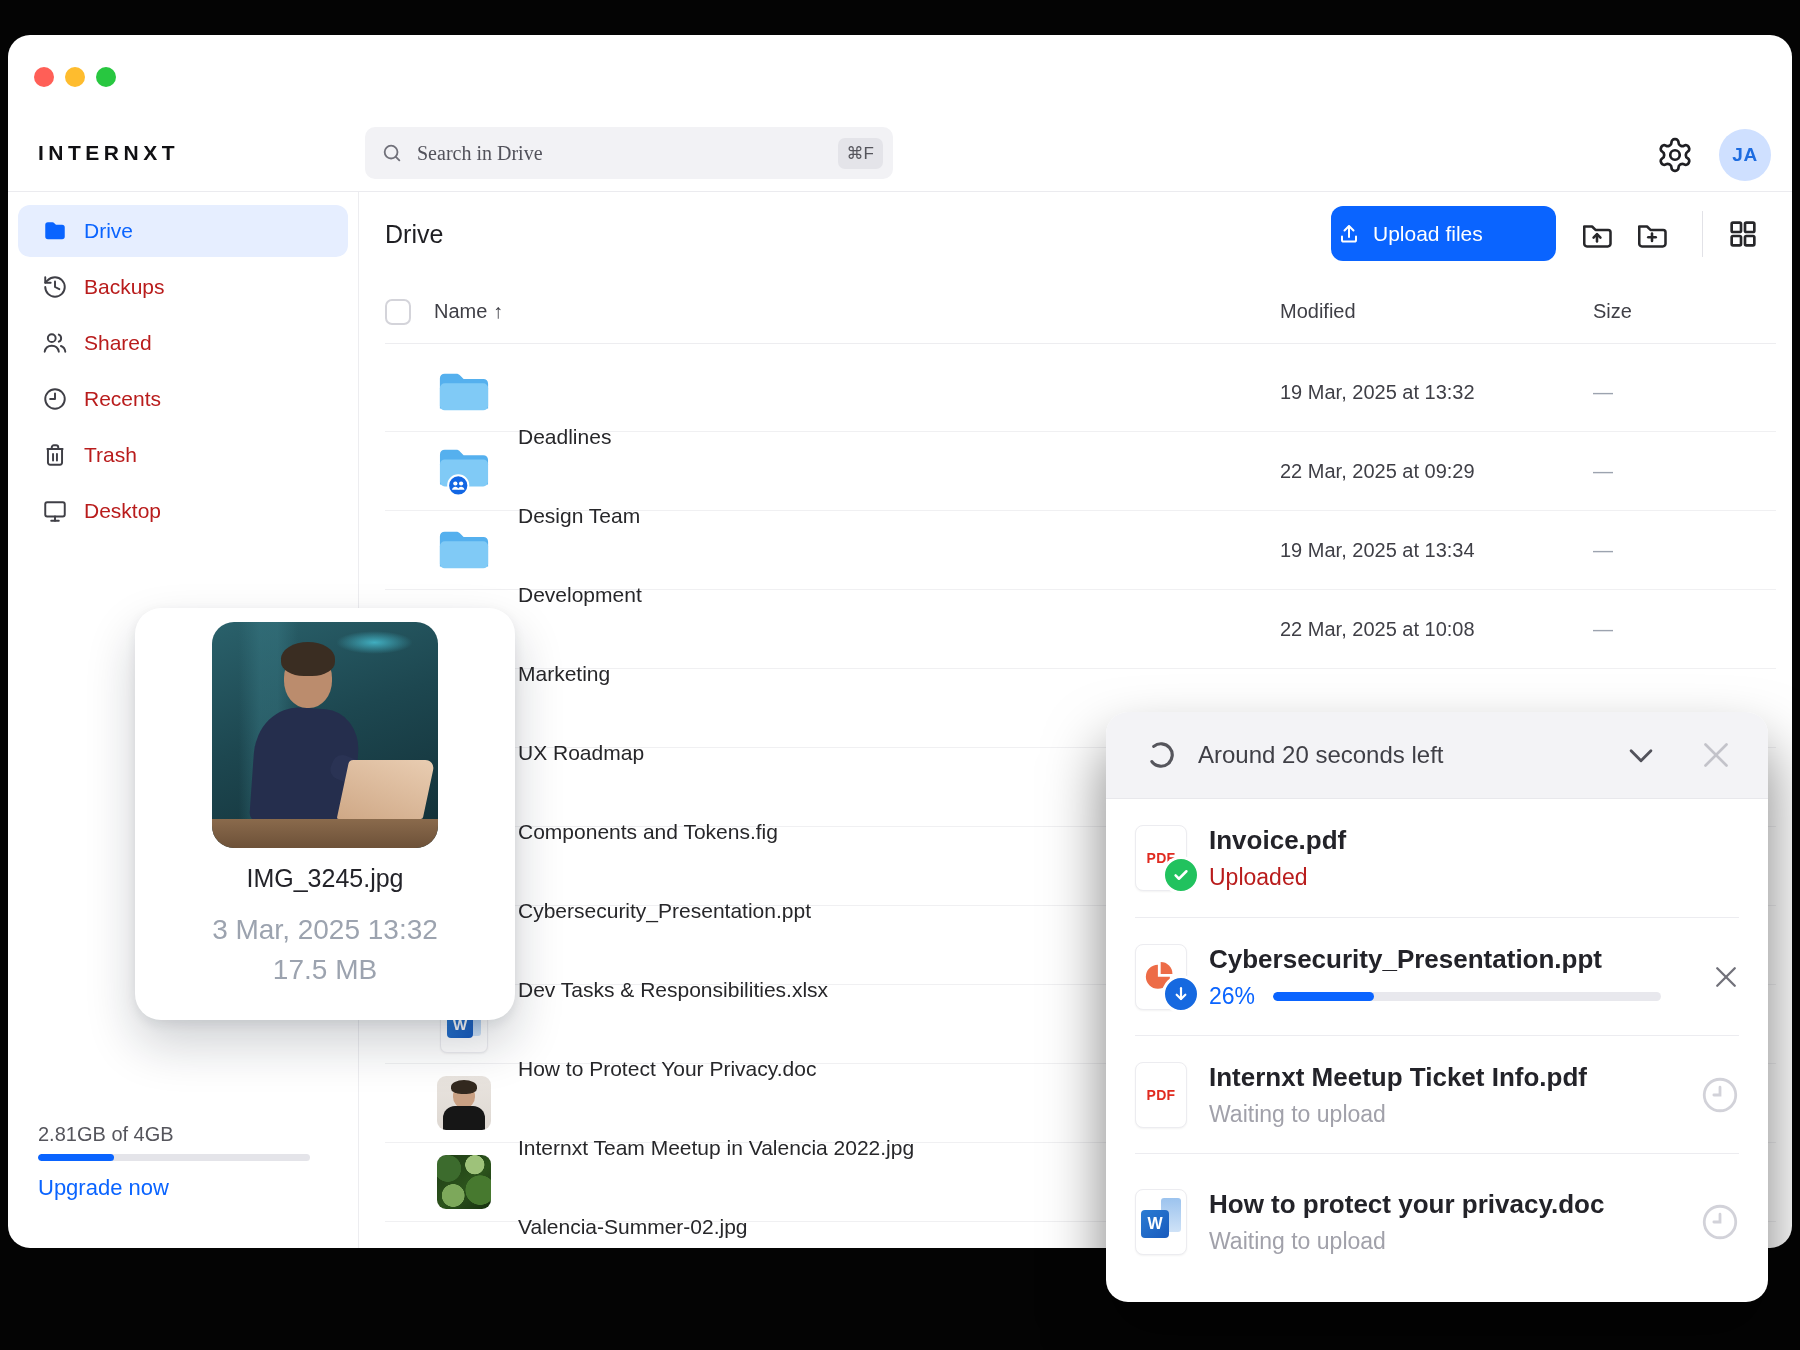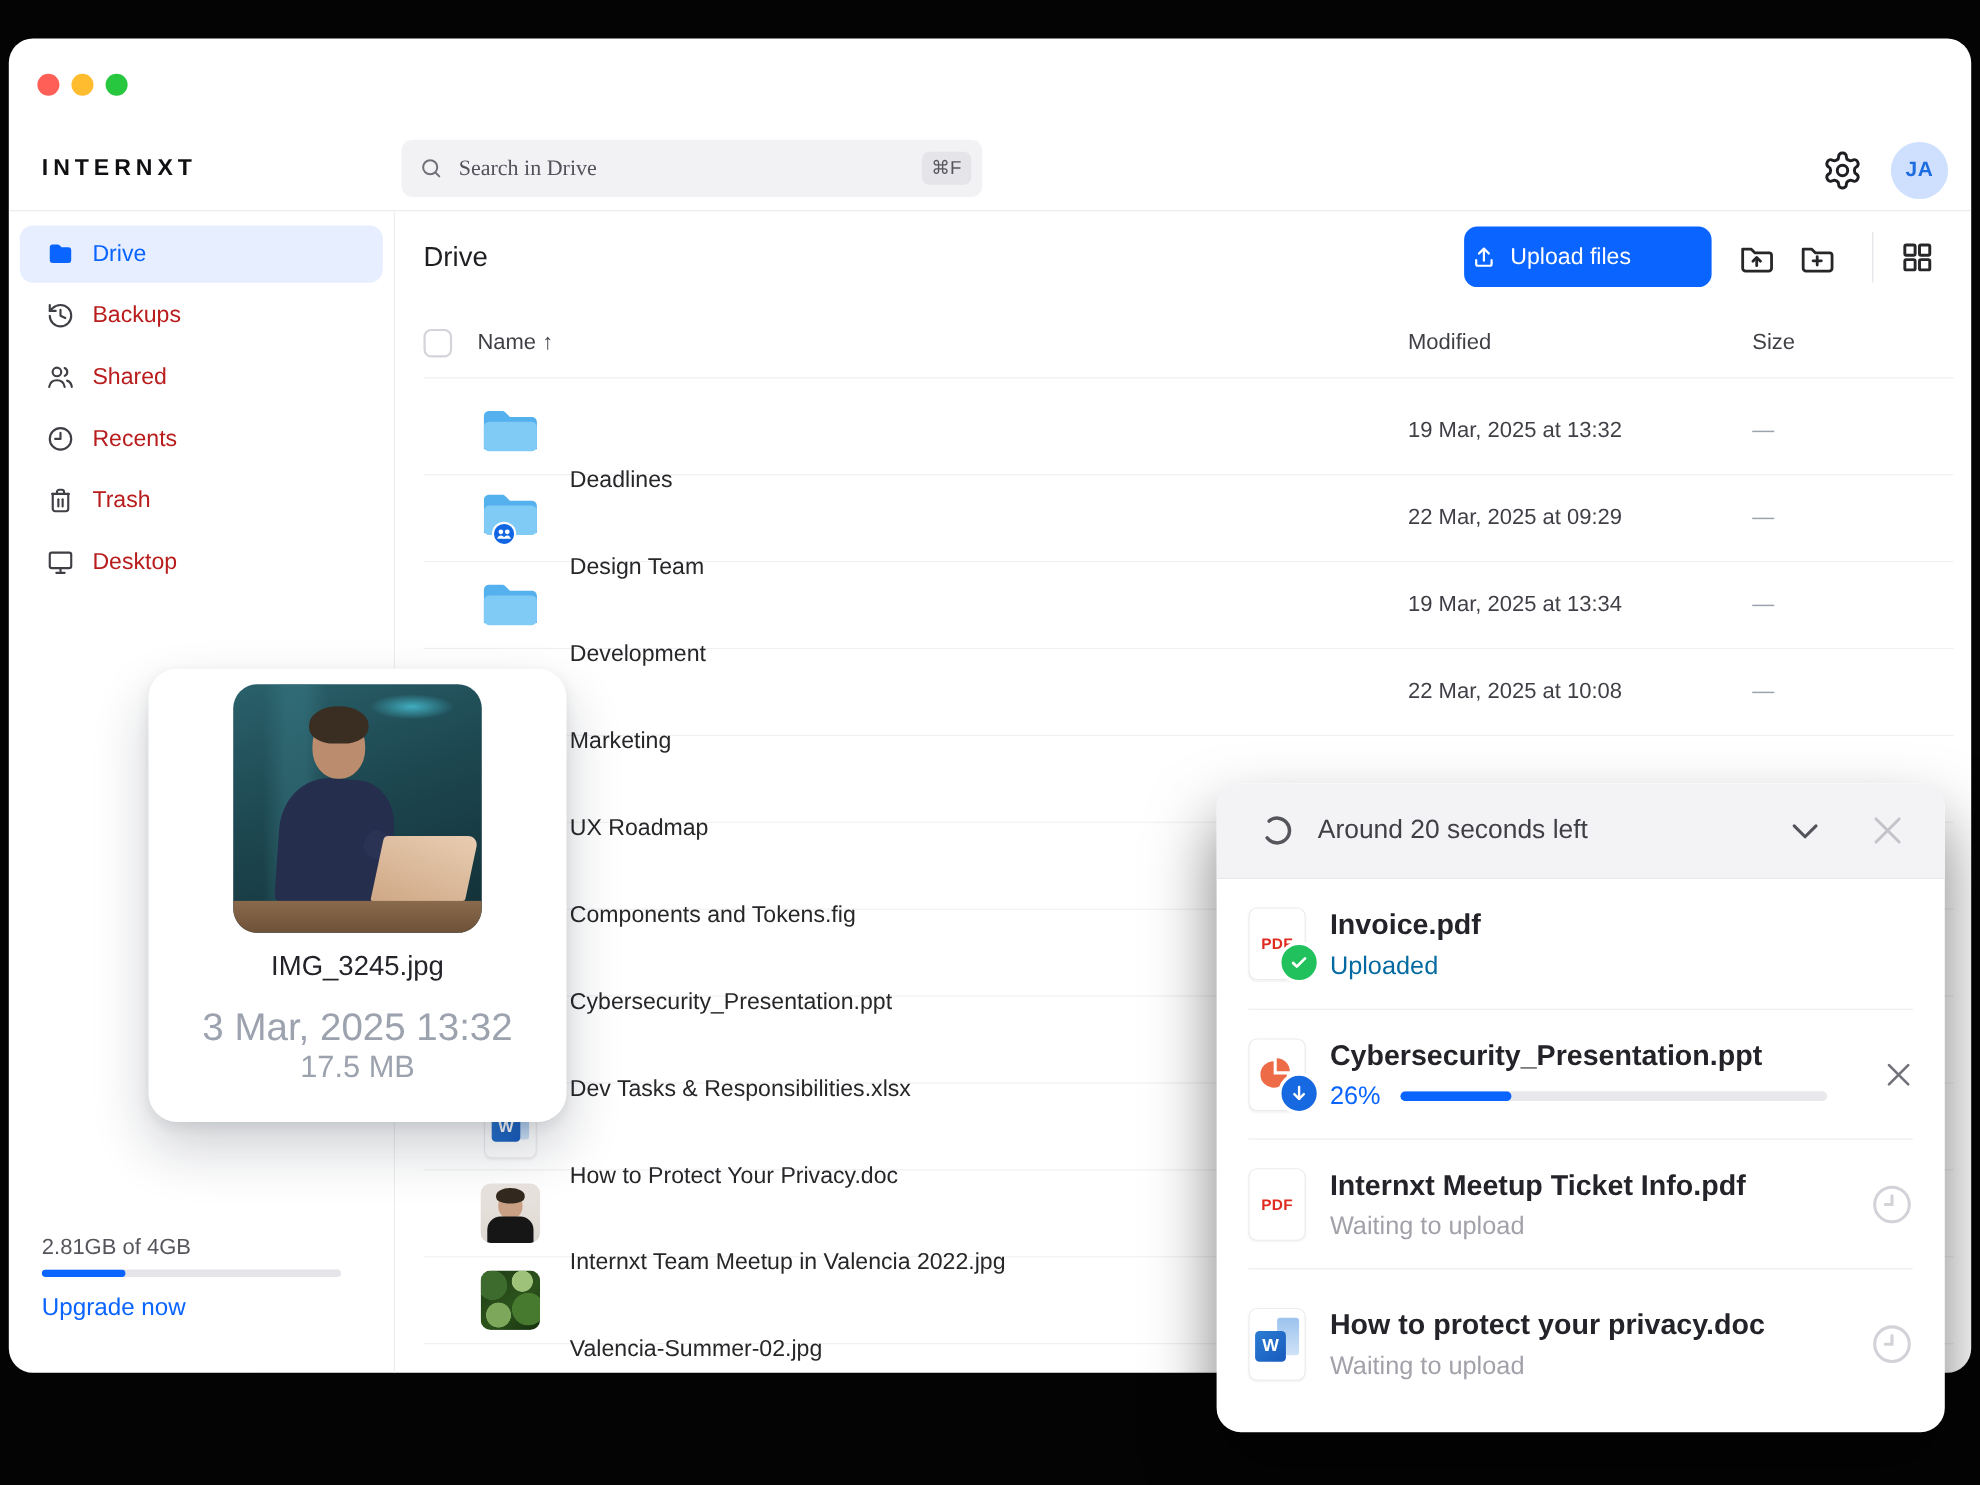--- a/index.html
+++ b/index.html
@@ -80,21 +80,21 @@
   .pimg .deskline{position:absolute;left:0;bottom:0;width:100%;height:13%;
         background:linear-gradient(180deg,#8a6a4c,#6d5138);}
   .pimg .body{position:absolute;left:18%;top:38%;width:46%;height:52%;border-radius:42% 34% 10px 10px;
         background:#252e4d;transform:rotate(4deg);}
   .pimg .head{position:absolute;left:32%;top:13%;width:21%;height:25%;border-radius:48%;background:#bb8c6d;}
   .pimg .hair{position:absolute;left:30.5%;top:9%;width:24%;height:15%;border-radius:50% 50% 42% 42%;background:#3a2d22;}
   .pimg .laptop{position:absolute;right:4%;bottom:13%;width:38%;height:26%;border-radius:4px 10px 2px 2px;
         background:linear-gradient(200deg,#e9cdb2,#cfa886);transform:skewX(-12deg);}
   .pimg .arm{position:absolute;left:52%;top:62%;width:26%;height:11%;border-radius:10px;background:#2a3354;transform:rotate(22deg);}
   .ptitle{position:absolute;left:0;top:256px;width:100%;text-align:center;font-size:25px;font-weight:500;color:#232329;}
-  .pdate{position:absolute;left:0;top:306px;width:100%;text-align:center;font-size:35px;color:#9ca3af;}
+  .pdate{position:absolute;left:0;top:306px;width:100%;text-align:center;font-size:28px;color:#9ca3af;}
   .psize{position:absolute;left:0;top:346px;width:100%;text-align:center;font-size:28px;color:#9ca3af;}
   
   .toast{position:absolute;left:1093px;top:712px;width:662px;height:590px;background:#fff;border-radius:22px;
          box-shadow:0 34px 60px rgba(0,0,0,.5);z-index:40;overflow:hidden;margin-left:13px;}
   .toast-head{position:absolute;left:0;top:0;width:100%;height:87px;background:#f3f3f6;
               display:flex;align-items:center;padding:0 0 0 40px;box-sizing:border-box;border-bottom:1px solid #e8e8ec;}
   .toast-title{margin-left:22px;font-size:24px;font-weight:500;color:#3f3f46;flex:1;}
   .t-chev{margin-right:40px;display:flex;}
   .t-close{margin-right:34px;display:flex;}
   .titem{position:absolute;left:0;width:100%;height:118px;}
@@ -103,21 +103,21 @@
        background:#fff;border:1px solid #ececf0;border-radius:8px;box-shadow:0 1px 2px rgba(0,0,0,.05);}
   .tic .pdf-label{position:absolute;left:0;top:50%;transform:translateY(-50%);width:100%;text-align:center;
        font-size:14px;font-weight:700;color:#e02b20;letter-spacing:.3px;}
   .badge{position:absolute;right:-14px;bottom:-4px;width:38px;height:38px;border-radius:50%;
          border:3px solid #fff;display:flex;align-items:center;justify-content:center;box-sizing:border-box;}
   .badge.green{background:#21c25e;}
   .badge.blue{background:#1669e0;}
   .ttext{position:absolute;left:103px;top:50%;transform:translateY(-50%);}
   .ttitle{font-size:26px;font-weight:600;color:#232329;white-space:nowrap;}
   .tstatus{margin-top:8px;font-size:23px;display:flex;align-items:center;}
-  .tstatus.green{color:#0369a1;}
+  .tstatus.green{color:#b91c1c;}
   .tstatus.gray{color:#a1a1aa;}
   .tstatus.blue{color:#0a64ff;font-weight:500;}
   .pbar{margin-left:18px;width:388px;height:9px;border-radius:5px;background:#e8e8ed;overflow:hidden;}
   .pfill{height:100%;background:#0a64ff;border-radius:5px;}
   .tright{position:absolute;right:27px;top:50%;transform:translateY(-50%);display:flex;}
 </style>
 </head>
 <body>
 
 <div class="window">

